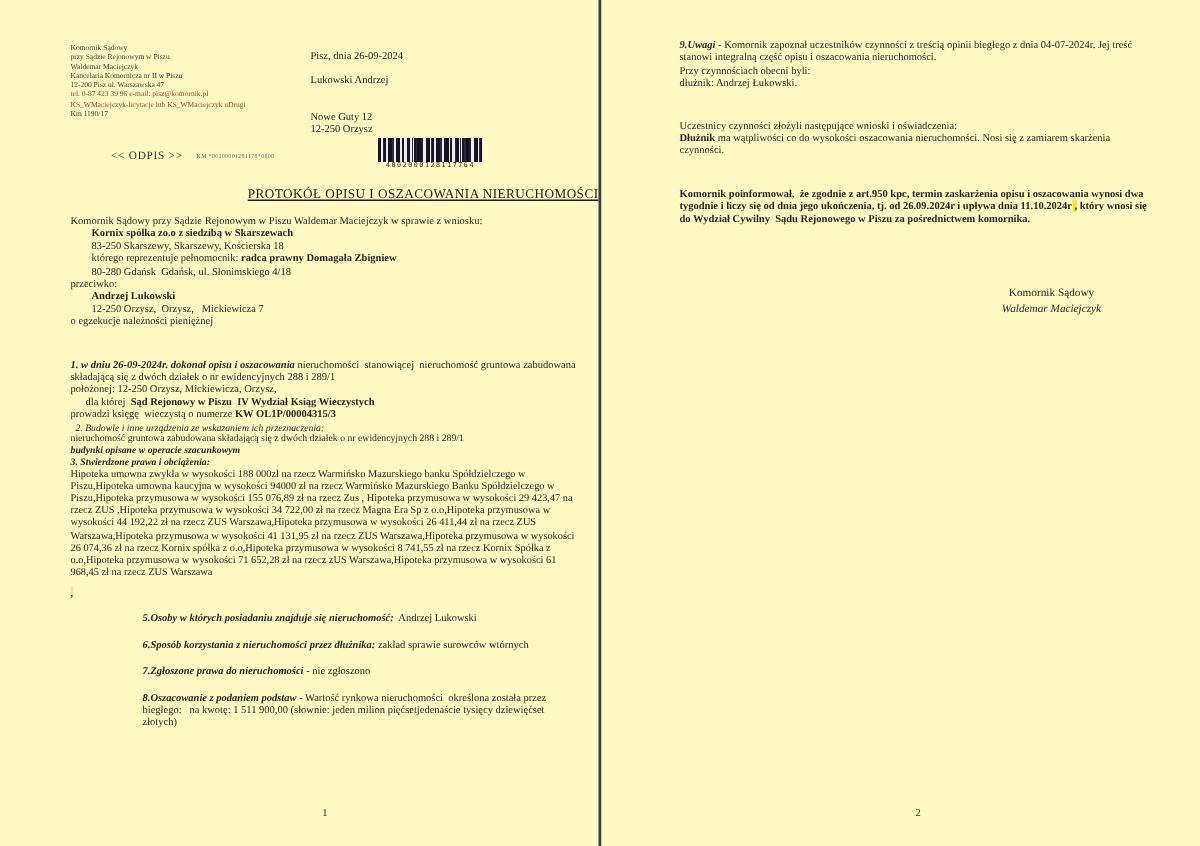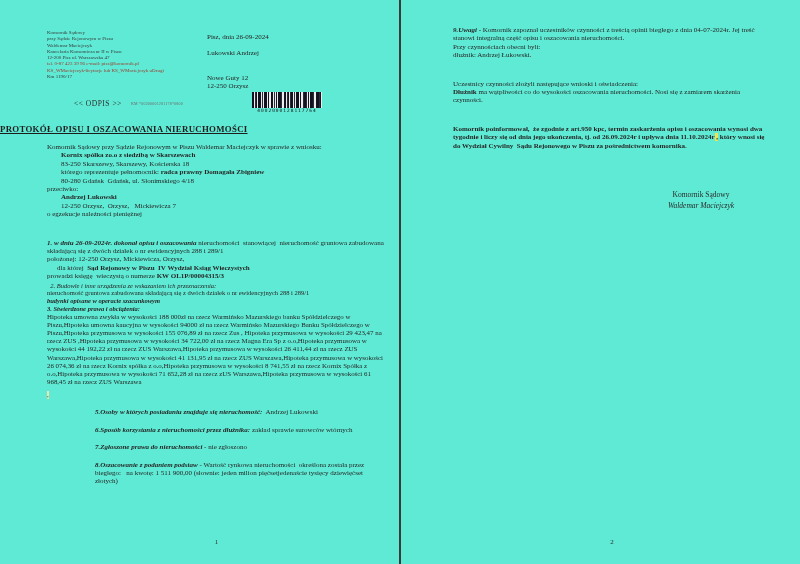--- a/index.html
+++ b/index.html
@@ -1,37 +1,37 @@
 <!DOCTYPE html>
 <html><head>
 <meta charset="utf-8">
 <style>
   html,body{margin:0;padding:0;background:#9a9a9a;}
   #canvas{position:relative;width:800px;height:564px;background:#fdfdfc;overflow:hidden;
           font-family:"Liberation Serif","DejaVu Serif",serif;color:#262626;}
-  .page{position:absolute;top:0;width:399px;height:564px;background:#5eead4;}
+  .page{position:absolute;top:0;width:399px;height:564px;background:#fef9c3;}
   #p1{left:0;} #p2{left:401px;}
   .divider{position:absolute;left:399px;top:0;width:2px;height:564px;background:#3a3a3a;}
 
   
   .letterhead{position:absolute;left:47px;top:30px;width:130px;font-size:5px;line-height:6.3px;color:#3a3a3a;}
   .letterhead .red{color:#9c3c2e;}
   .dateline{position:absolute;left:207px;top:33px;font-size:7px;}
   .addressee{position:absolute;left:207px;top:49px;font-size:7px;}
   .addr2{position:absolute;left:207px;top:74px;font-size:7px;line-height:8.4px;}
   .odpis{position:absolute;left:46px;top:99px;font-size:7.5px;letter-spacing:.5px;color:#2f2f2f;margin-left:28px;}
   .code{position:absolute;left:131px;top:101px;font-size:4px;color:#6a6a6a;letter-spacing:.2px;}
   .barcode{position:absolute;left:252px;top:92px;width:70px;height:16px;
     background:
       repeating-linear-gradient(90deg,#141422 0 1.5px,rgba(0,0,0,0) 1.5px 4px),
       repeating-linear-gradient(90deg,#10101e 0 2px,rgba(0,0,0,0) 2px 6.5px),
       repeating-linear-gradient(90deg,#2a2a3a 0 1px,#ececec 1px 3.2px);}
   .barcode-digits{position:absolute;left:252px;top:108px;width:70px;text-align:center;
     font-family:"DejaVu Sans Mono",monospace;font-size:4.5px;letter-spacing:1px;color:#1c1c1c;}
-  .title{position:absolute;left:0;top:124px;width:100%;text-align:left;font-size:8.8px;font-weight:bold;color:#1d1d1d;}
+  .title{position:absolute;left:0;top:124px;width:100%;text-align:right;font-size:8.8px;font-weight:normal;color:#1d1d1d;}
   .title span{text-decoration:underline;letter-spacing:.3px;}
 
   
   .body1{position:absolute;left:47px;top:143px;width:339px;font-size:7px;line-height:8.4px;}
   .body2{position:absolute;left:52px;top:26px;width:318px;font-size:7px;line-height:8.4px;}
   p{margin:0;white-space:pre-wrap;}
   .ind{padding-left:14px;}
   .ind2{padding-left:10px;}
   .b{font-weight:bold;}
   .i{font-style:italic;}

